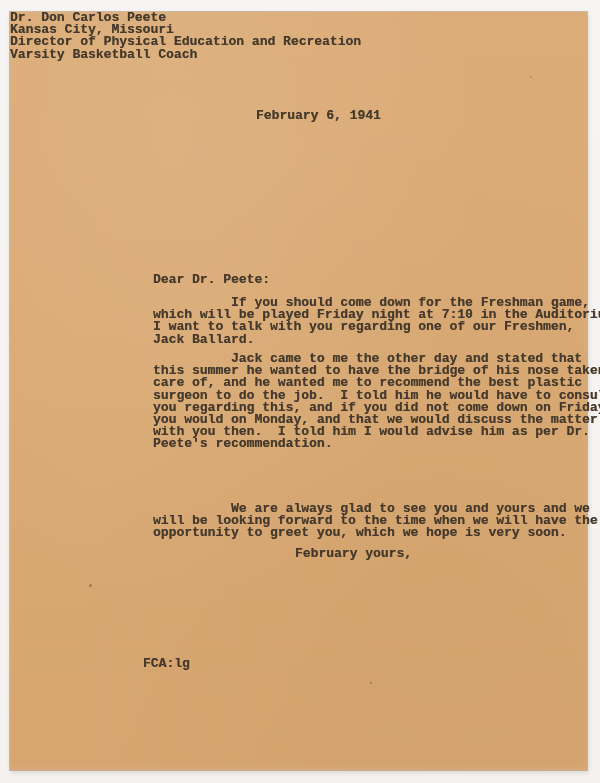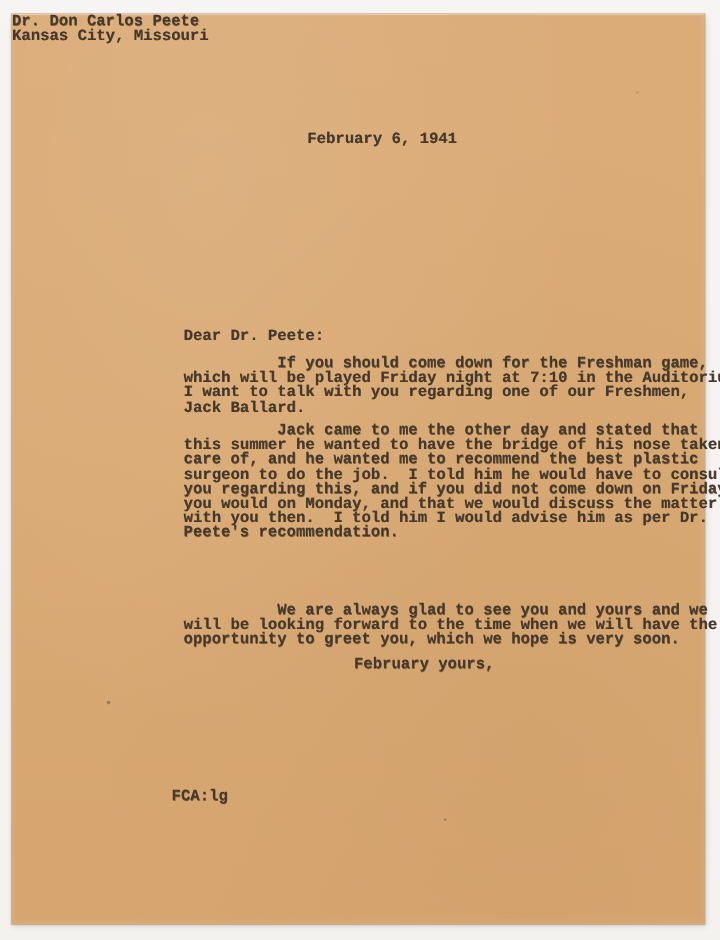--- a/index.html
+++ b/index.html
@@ -90,20 +90,24 @@
 with you then.  I told him I would advise him as per Dr.
 Peete's recommendation.</div>
 
 
     <div class="tw para-4">          We are always glad to see you and yours and we
 will be looking forward to the time when we will have the
 opportunity to greet you, which we hope is very soon.</div>
 
     <div class="tw closing">February yours,</div>
 
+    <div class="signature">
+      <div class="tw" style="position:static">Director of Physical Education and Recreation</div>
+      <div class="tw" style="position:static">Varsity Basketball Coach</div>
+    </div>
 
     <div class="tw initials">FCA:lg</div>
 
     <div class="speck speck-1"></div>
     <div class="speck speck-2"></div>
     <div class="speck speck-3"></div>
 
   </div>
 </div>
 

